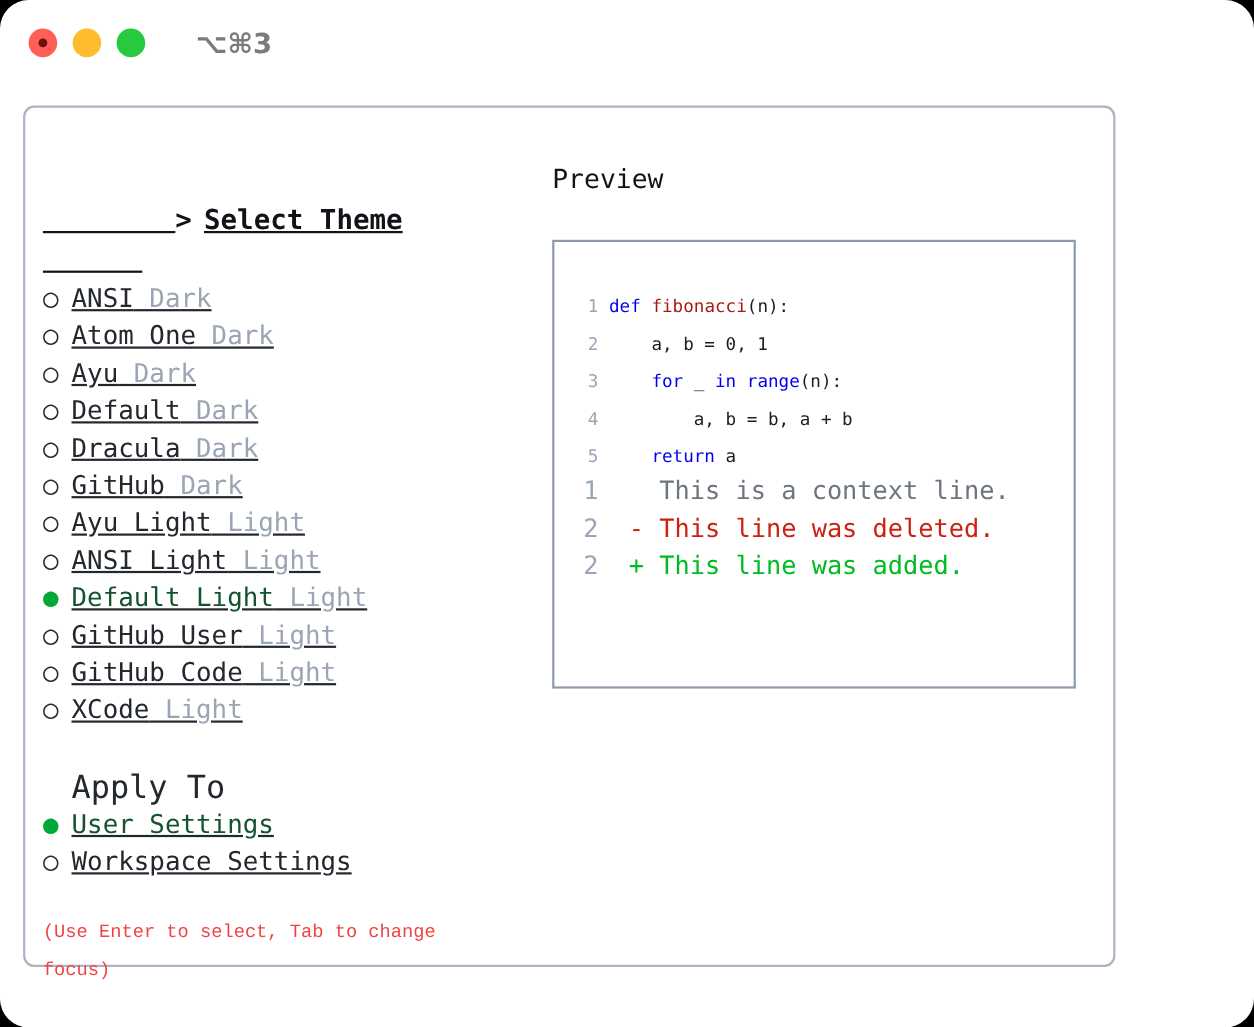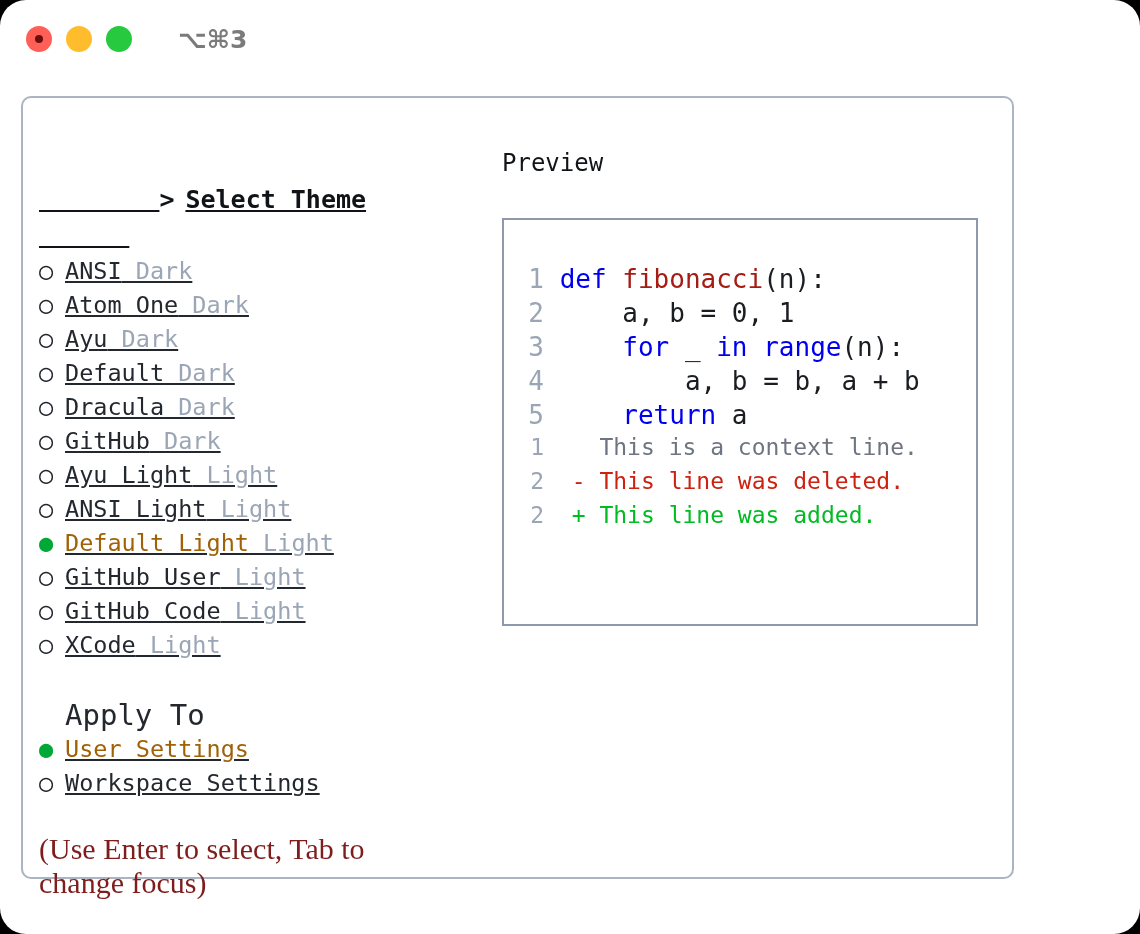--- a/index.html
+++ b/index.html
@@ -102,38 +102,38 @@
     display: inline-block;
     width: 26px;
   }
   .heading-row {
     font-weight: bold;
     color: #101317;
     font-size: 25px;
     line-height: 36px;
   }
   .row .suffix { color: #9aa5b5; }
-  .row.selected .label { color: #a16207; margin-top: 31px; }
+  .row.selected .label { color: #14532d; margin-top: 31px; }
   .row.selected .bullet { color: #00a838; }
 
   .section-gap { height: 36px; }
   .plain-heading {
     font-family: "DejaVu Sans Mono", monospace;
     font-size: 29px;
     line-height: 34px;
     white-space: pre;
     color: #23272e;
     padding-left: 26px;
   }
 
   #hint {
     margin-top: 32px;
-    color: #7f1d1d;
-    font-family: Liberation Serif, serif;
-    font-size: 30px;
+    color: #ef4444;
+    font-family: Liberation Mono, monospace;
+    font-size: 17px;
     line-height: 34px;
     width: 410px;
   }
 
   
   #right-col {
     position: absolute;
     left: 479px;
     top: 48px;
     width: 490px;
@@ -152,21 +152,21 @@
     box-sizing: border-box;
     background: #ffffff;
     position: relative;
   }
 
   .code-area {
     position: absolute;
     left: 14px;
     top: 42px;
     font-family: "DejaVu Sans Mono", monospace;
-    font-size: 26px;
+    font-size: 16px;
     line-height: 34px;
     white-space: pre;
   }
   .cline { display: block; white-space: pre; }
   .lineno {
     display: inline-block;
     width: 26px;
     text-align: right;
     color: #9aa5b5;
   }

